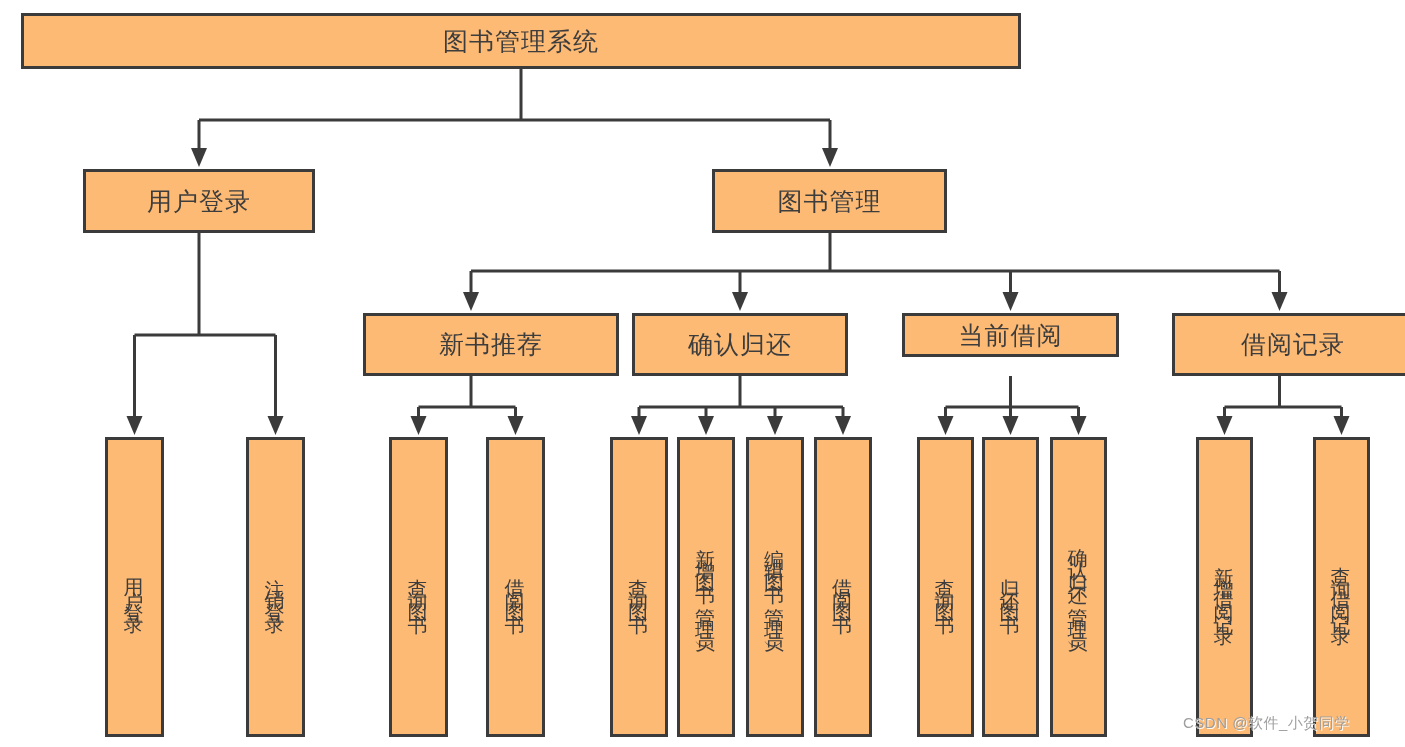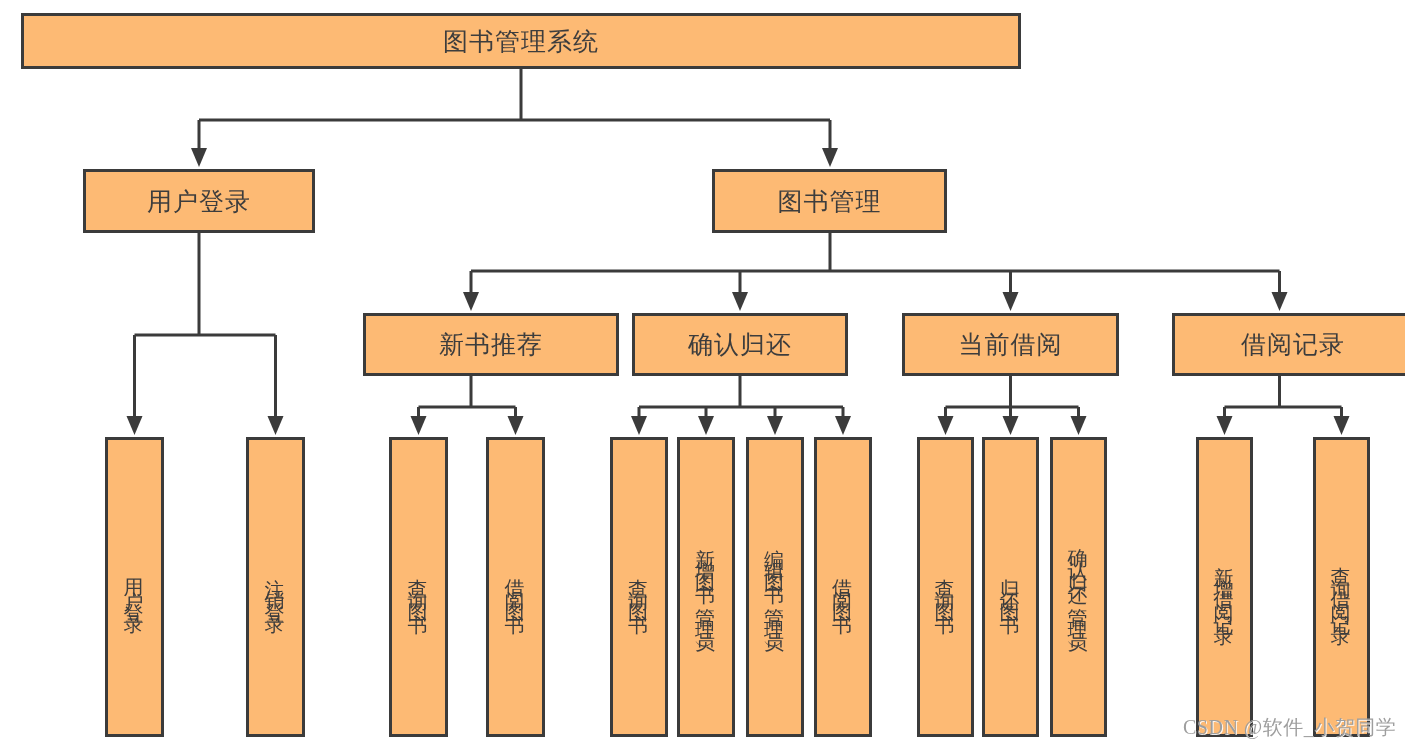--- a/index.html
+++ b/index.html
@@ -39,26 +39,25 @@
     writing-mode: vertical-rl;
     text-orientation: mixed;
     font-size: 20px;
     letter-spacing: 12px;
     white-space: nowrap;
   }
   .watermark {
     position: absolute;
     left: 1183px;
     top: 714px;
-    font-size: 20px;
+    font-size: 15px;
     color: var(--wm);
     text-shadow: 1px 1px 0 rgba(255,255,255,0.9);
     letter-spacing: 0.5px;
     white-space: nowrap;
-    font-family: Liberation Serif, serif;
   }
 </style>
 </head>
 <body>
 
 <div class="canvas">
 
   <svg class="wires" width="1405" height="747" viewBox="0 0 1405 747">
 
     <path d="M521 69 V121 M199 120 H830 M199 120 V149 M830 120 V149"></path>
@@ -105,21 +104,21 @@
   <div class="box" style="left:712px; top:169px; width:235px; height:64px;">
     <span class="lbl">图书管理</span>
   </div>
 
   <div class="box" style="left:363px; top:313px; width:256px; height:63px;">
     <span class="lbl">新书推荐</span>
   </div>
   <div class="box" style="left:632px; top:313px; width:216px; height:63px;">
     <span class="lbl">确认归还</span>
   </div>
-  <div class="box" style="left:902px; top:313px; width:217px; height:63px;">
+  <div class="box" style="left:902px; top:313px; width:217px; height:44px;">
     <span class="lbl">当前借阅</span>
   </div>
   <div class="box" style="left:1172px; top:313px; width:242px; height:63px;">
     <span class="lbl">借阅记录</span>
   </div>
 
   <div class="box leaf" style="left:105px; top:437px; width:59px; height:300px;">
     <span class="lbl">用户登录</span>
   </div>
   <div class="box leaf" style="left:246px; top:437px; width:59px; height:300px;">

